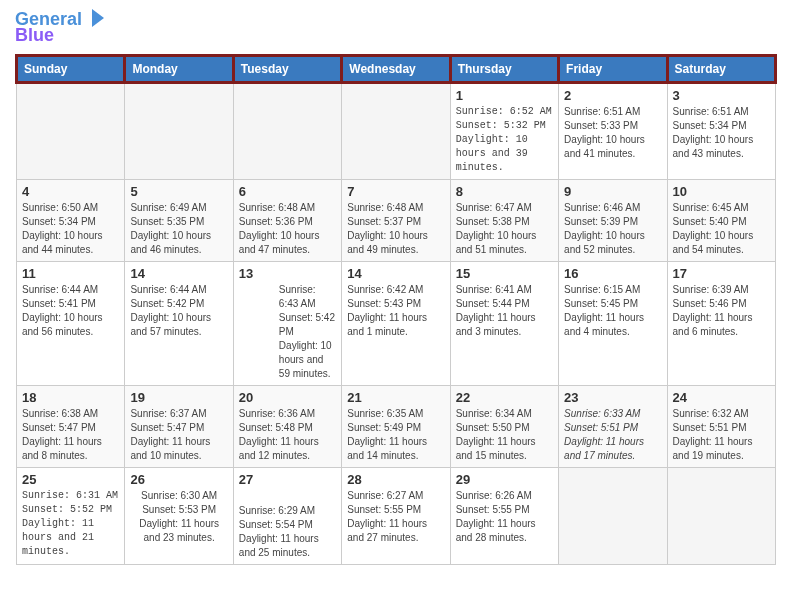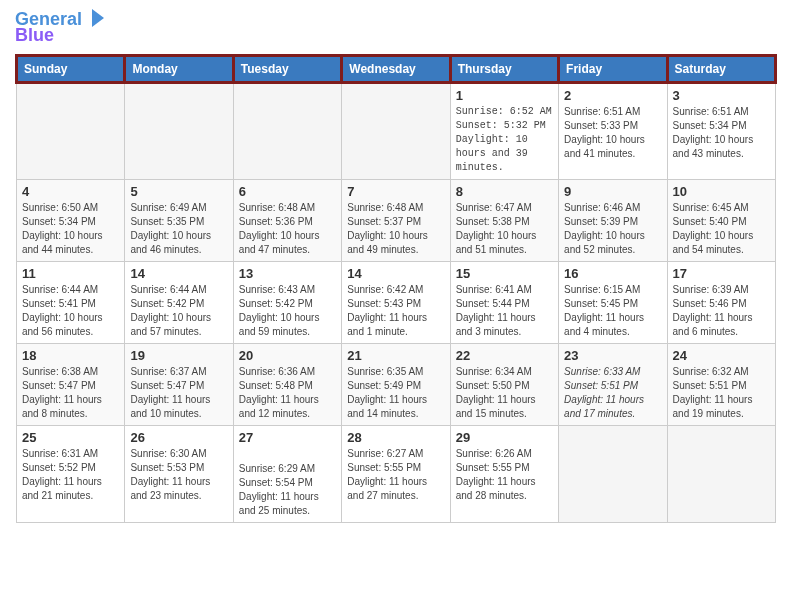--- a/index.html
+++ b/index.html
@@ -201,21 +201,21 @@
 Daylight: 10 hours and 56 minutes.</div>
           </td>
           <td>
             <span class="day-num">14</span>
             <div class="day-info" style="white-space: pre-line;">Sunrise: 6:44 AM
 Sunset: 5:42 PM
 Daylight: 10 hours and 57 minutes.</div>
           </td>
           <td>
             <span class="day-num">13</span>
-            <div class="day-info" style="white-space: pre-line;">Sunrise: 6:43 AM
+            <div class="day-info" style="white-space: pre-line; margin-left: 40px;">Sunrise: 6:43 AM
 Sunset: 5:42 PM
 Daylight: 10 hours and 59 minutes.</div>
           </td>
           <td>
             <span class="day-num">14</span>
             <div class="day-info" style="white-space: pre-line;">Sunrise: 6:42 AM
 Sunset: 5:43 PM
 Daylight: 11 hours and 1 minute.</div>
           </td>
           <td>
@@ -277,27 +277,27 @@
           <td>
             <span class="day-num">24</span>
             <div class="day-info" style="white-space: pre-line;">Sunrise: 6:32 AM
 Sunset: 5:51 PM
 Daylight: 11 hours and 19 minutes.</div>
           </td>
         </tr>
         <tr>
           <td>
             <span class="day-num">25</span>
-            <div class="day-info" style="white-space: pre-line;">Sunrise: 6:31 AM
+            <div class="day-info" style="white-space: pre-line; font-family: Liberation Mono, monospace;">Sunrise: 6:31 AM
 Sunset: 5:52 PM
 Daylight: 11 hours and 21 minutes.</div>
           </td>
           <td>
             <span class="day-num">26</span>
-            <div class="day-info" style="white-space: pre-line;">Sunrise: 6:30 AM
+            <div class="day-info" style="white-space: pre-line; text-align: center;">Sunrise: 6:30 AM
 Sunset: 5:53 PM
 Daylight: 11 hours and 23 minutes.</div>
           </td>
           <td>
             <span class="day-num">27</span>
             <div class="day-info" style="white-space: pre-line; margin-top: 17px;">Sunrise: 6:29 AM
 Sunset: 5:54 PM
 Daylight: 11 hours and 25 minutes.</div>
           </td>
           <td>

